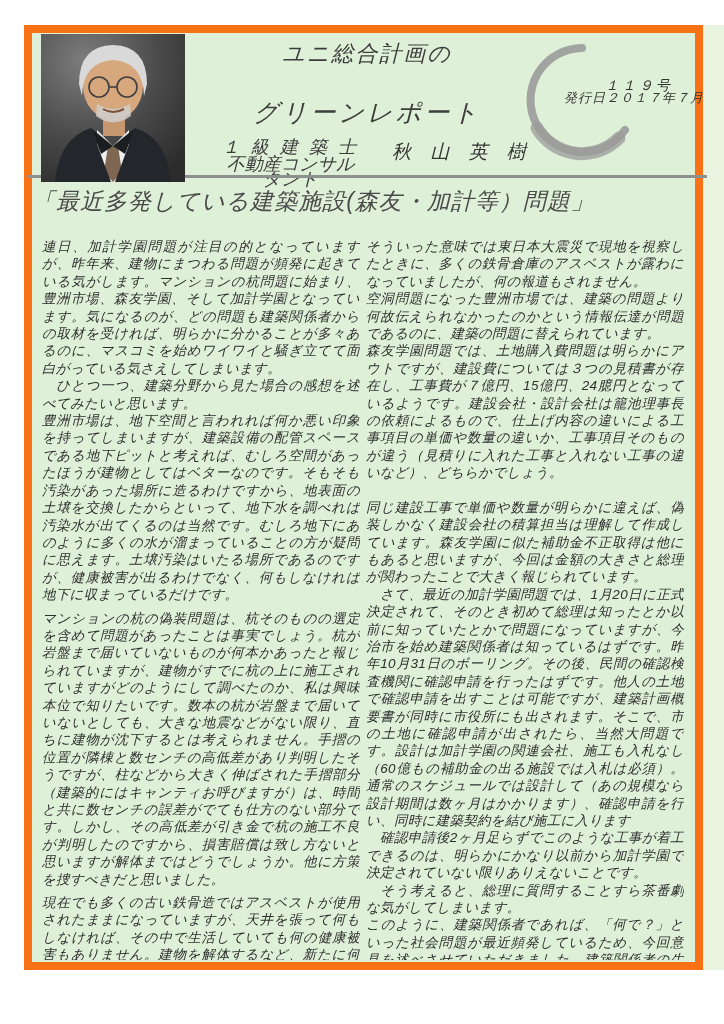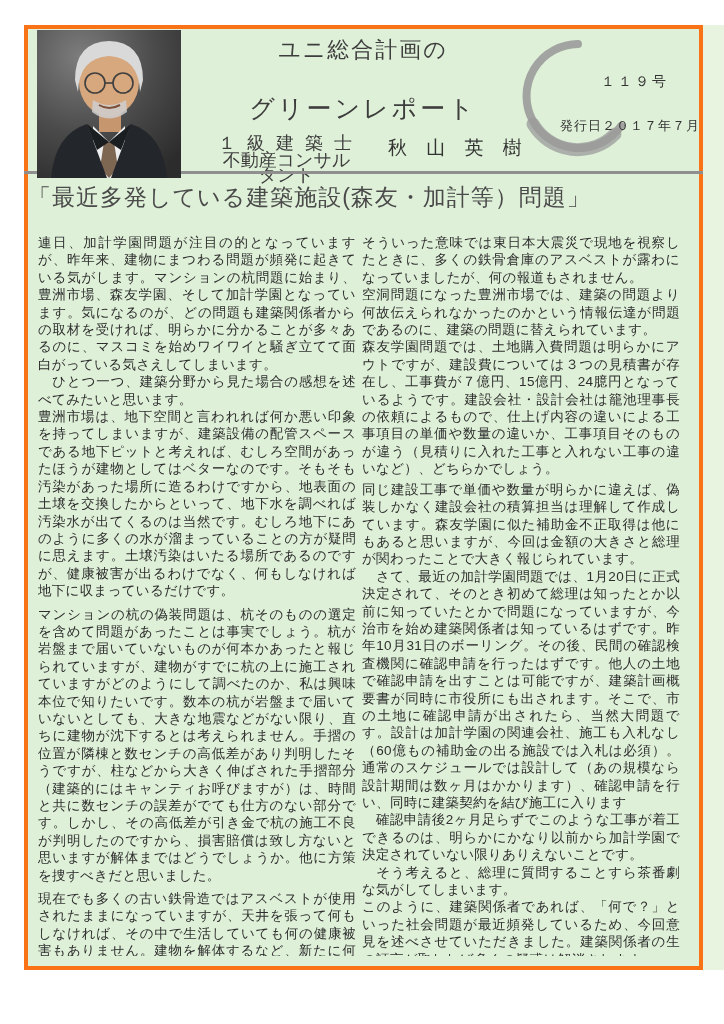--- a/index.html
+++ b/index.html
@@ -3,21 +3,21 @@
 <meta charset="utf-8">
 <style>
   html,body{margin:0;padding:0;}
   body{
     width:724px;height:1024px;position:relative;background:#ffffff;
     font-family:"Liberation Sans","DejaVu Sans",sans-serif;
     color:#2e2e2e;overflow:hidden;
   }
   .panel{
     position:absolute;left:24px;top:25px;width:679px;height:945px;
-    box-sizing:border-box;border:4px solid #f97316;background:#dff0d8;
+    box-sizing:border-box;border:8px solid #f97316;background:#dff0d8;font-style:italic;
   }
   .right-strip{
     position:absolute;left:703px;top:25px;width:21px;height:945px;
     background:#e9f4e0;
   }
   .photo{
     position:absolute;left:9px;top:1px;width:144px;height:148px;z-index:3;
     display:block;
   }
   .titles{
@@ -35,21 +35,21 @@
   .author{
     position:absolute;left:360px;top:106px;font-size:19px;letter-spacing:7px;
     color:#333333;white-space:nowrap;
   }
   .moon{position:absolute;left:470px;top:-3px;z-index:0;}
   .issue-number{
     position:absolute;left:573px;top:44px;font-size:14px;letter-spacing:3px;
     color:#333333;white-space:nowrap;z-index:2;
   }
   .issue-date{
-    position:absolute;left:532px;top:88px;font-size:13px;letter-spacing:1px;
+    position:absolute;left:532px;top:56px;font-size:13px;letter-spacing:1px;
     color:#333333;white-space:nowrap;z-index:2;
   }
   .divider{
     position:absolute;left:-4px;top:142px;width:679px;height:3px;
     background:#8f8f8f;z-index:2;
   }
   .headline{
     position:absolute;left:0;top:153px;width:100%;text-align:left;
     font-size:23px;letter-spacing:1px;color:#4a4a4a;white-space:nowrap;
   }
@@ -57,21 +57,21 @@
     position:absolute;left:10px;top:205px;width:651px;height:722px;
     display:flex;gap:6px;overflow:hidden;
   }
   .col{width:318px;overflow:hidden;}
   .para{
     margin:0;font-size:13.5px;line-height:17.4px;text-align:justify;
     letter-spacing:0.3px;color:#2e2e2e;
   }
   .col-left .para:nth-child(4),
   .col-left .para:nth-child(5){margin-top:6px;}
-  .col-right .para:nth-child(4){margin-top:3px;}
+  .col-right .para:nth-child(4){margin-top:17px;}
 </style>
 </head>
 <body>
 
 <div class="right-strip"></div>
 
 <div class="panel">
 
   <svg class="photo" viewBox="0 0 144 148" xmlns="http://www.w3.org/2000/svg" aria-hidden="true">
     <defs>

